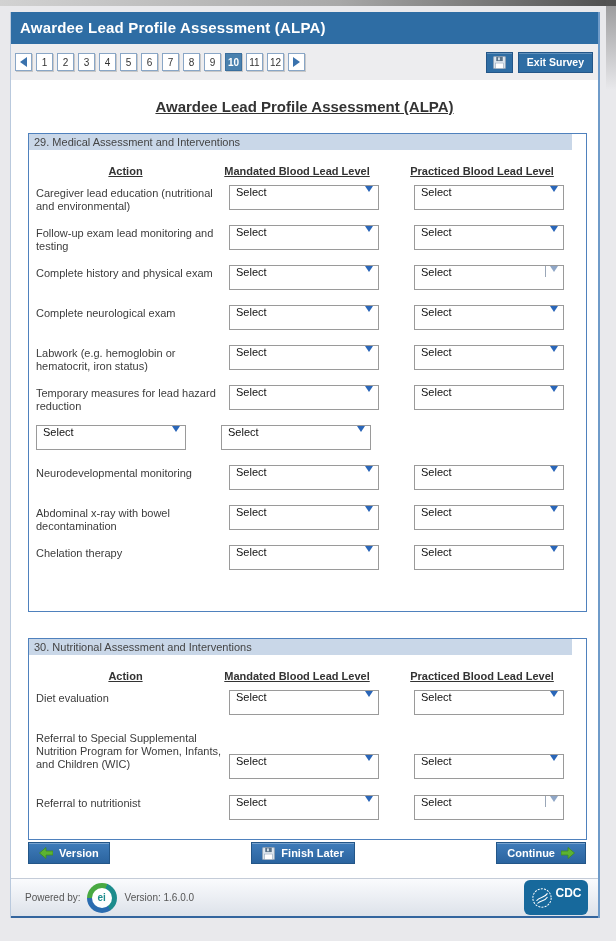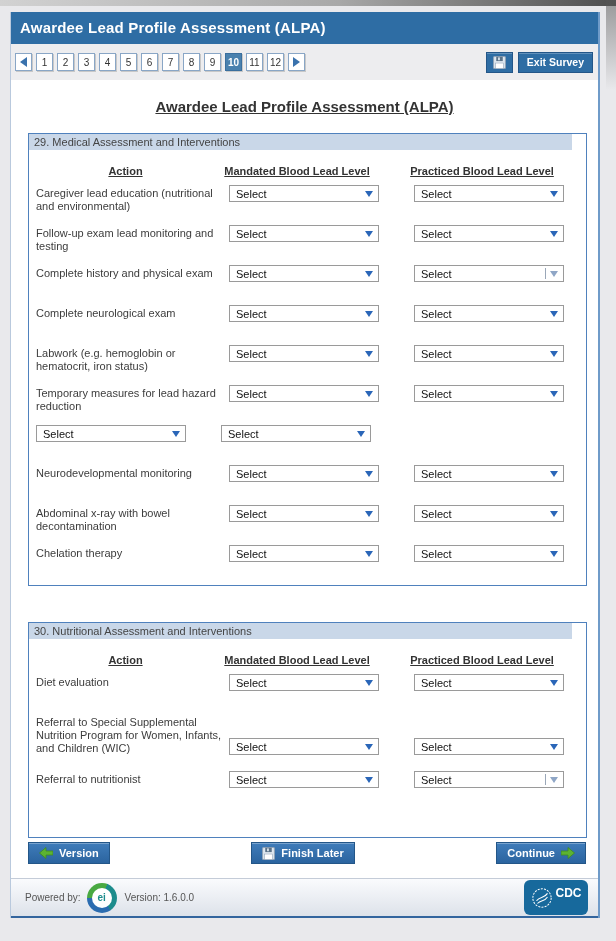--- a/index.html
+++ b/index.html
@@ -60,44 +60,44 @@
   
   .content{ background:#fff; height:798px; display:flex; flex-direction:column; padding-top:12px; }
   .page-title{
     text-align:center; font-size:15px; font-weight:bold; color:#333;
     text-decoration:underline; margin:6px 0 18px;
   }
   .panel{
     margin-left:17px; width:559px;
     border:1px solid #4f81bd; background:#fff;
   }
-  .panel-29{ margin-bottom:36px; }
-  .panel-30{ padding-bottom:26px; }
+  .panel-29{ margin-bottom:26px; padding-bottom:26px; }
+  .panel-30{ padding-bottom:4px; }
   .panel-header{
     background:#c9d7e8; height:16px; line-height:16px;
     font-size:11px; color:#444; padding-left:5px; margin-right:14px;
   }
   .cols{ display:flex; margin:15px 0 8px; font-size:11px; font-weight:bold; color:#333; }
   .cols .c1{ flex:0 0 193px; text-align:center; }
   .cols .c2{ flex:0 0 150px; text-align:center; }
   .cols .gap{ flex:0 0 35px; }
   .cols span{ text-decoration:underline; }
   .rows{ padding-left:7px; }
   .row{ display:flex; min-height:31px; margin-bottom:9px; }
   .row .lbl{
     flex:0 0 186px; margin-right:7px; font-size:11px; color:#3c3c3c; line-height:13px;
     padding-top:2px;
   }
   .row .ddwrap{ flex:0 0 150px; }
   .row .gap{ flex:0 0 35px; }
   .row.tall .ddwrap{ padding-top:24px; }
   .row.tall{ margin-bottom:16px; }
   .dd{
-    height:17px; width:150px; background:#fff; border:1px solid #9a9a9a;
-    display:flex; align-items:center; padding:0 5px 0 6px;
+    height:25px; width:150px; background:#fff; border:1px solid #9a9a9a;
+    display:flex; padding:0 5px 0 6px;
     font-size:11px; color:#111; cursor:pointer;
   }
   .dd .t{ flex:1 1 auto; overflow:hidden; white-space:nowrap; }
   .dd .sep{ display:none; width:1px; height:11px; background:#9aa7b8; margin-right:4px; }
   .dd .arr{ width:0; height:0; border-left:4px solid transparent; border-right:4px solid transparent; border-top:6px solid #2a66b8; }
   .dd.focused .sep{ display:block; }
   .dd.focused .arr{ border-top-color:#8fa6c6; }
   
   .nav-row{
     margin:auto 12px 14px 17px;

